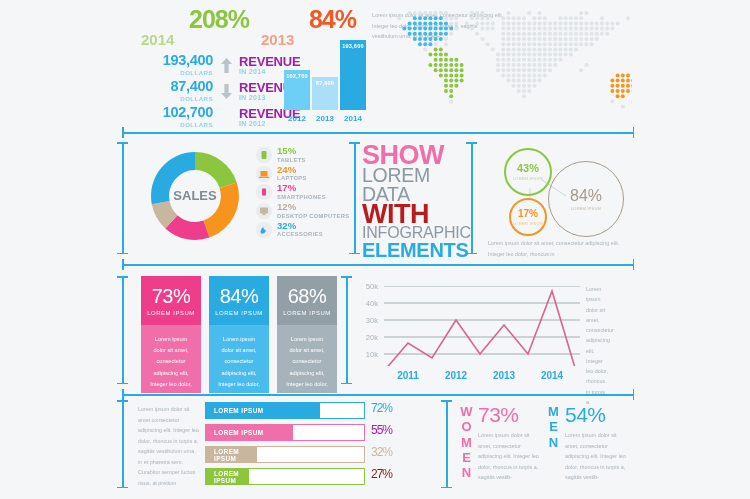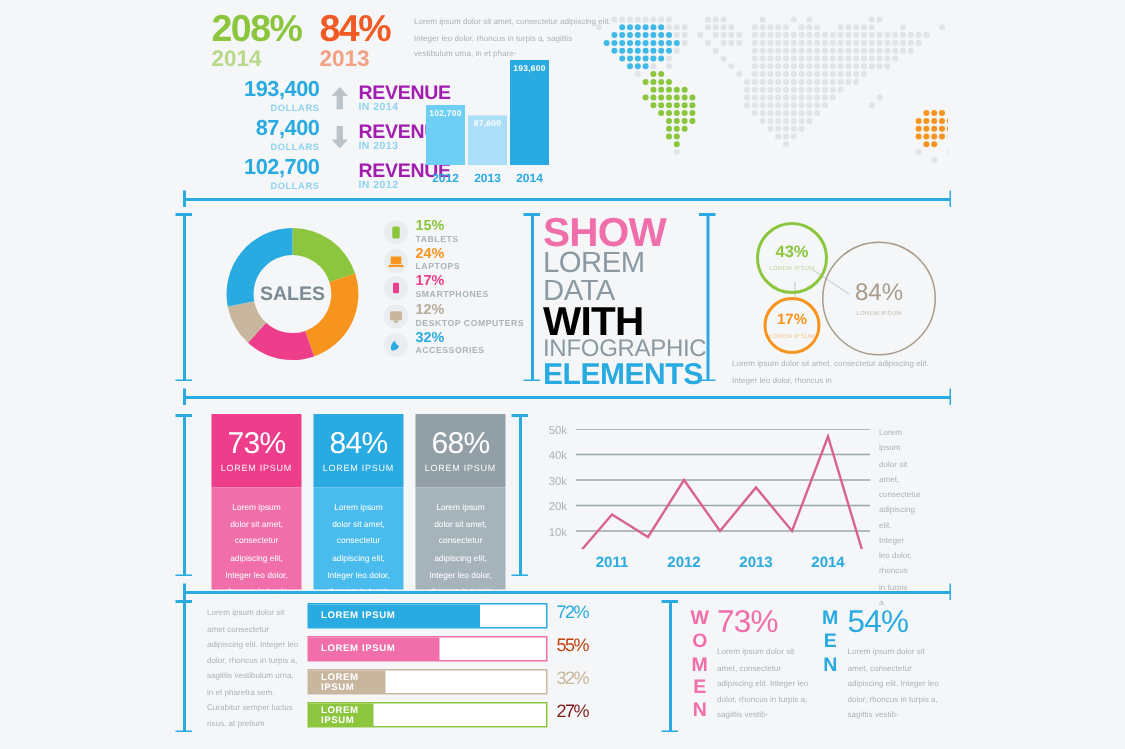--- a/index.html
+++ b/index.html
@@ -18,21 +18,21 @@
   .hdiv .bar{position:absolute;left:0;right:0;top:5px;height:1.5px;background:#29abe2;}
   .hdiv .cap{position:absolute;top:0;width:1.5px;height:11px;background:#29abe2;}
   .hdiv .cap.l{left:0;} .hdiv .cap.r{right:0;}
 
   .vdiv{position:absolute;width:11px;}
   .vdiv .bar{position:absolute;top:0;bottom:0;left:5px;width:1.5px;background:#29abe2;}
   .vdiv .cap{position:absolute;left:0;height:1.5px;width:11px;background:#29abe2;}
   .vdiv .cap.t{top:0;} .vdiv .cap.b{bottom:0;}
 
   
-  .pctbig{font-size:25px;font-weight:bold;letter-spacing:-1px;line-height:.95;}
+  .pctbig{font-size:25px;font-weight:bold;letter-spacing:-1px;line-height:.95;margin-left:48px;}
   .pctyr{font-size:15px;font-weight:bold;line-height:1;letter-spacing:0px;}
   .lorem-top{font-size:5.4px;line-height:1.95;color:#a9b4bb;width:132px;}
 
   .revrow{display:flex;align-items:center;height:26px;}
   .revnum{width:72px;text-align:right;color:#29abe2;}
   .revnum .n{font-size:14.5px;font-weight:bold;line-height:1;letter-spacing:-.3px;}
   .revnum .d{font-size:6.2px;font-weight:bold;color:#8fd3f0;letter-spacing:.4px;line-height:1.5;}
   .arrowcell{width:26px;display:flex;justify-content:center;align-items:center;}
   .revlbl .t{font-size:13px;font-weight:bold;color:#a21caf;line-height:1;letter-spacing:-.2px;}
   .revlbl .s{font-size:7px;font-weight:bold;color:#8fd3f0;letter-spacing:.3px;}
@@ -45,21 +45,21 @@
 
   
   .legrow{display:flex;align-items:center;height:18.6px;}
   .legico{width:16px;height:16px;border-radius:50%;position:relative;margin-right:5px;flex:none;}
   .legtxt .p{font-size:9.6px;font-weight:bold;line-height:1;}
   .legtxt .l{font-size:5.8px;font-weight:bold;color:#a9b4bb;letter-spacing:.35px;line-height:1.5;}
 
   
   .show-l1{font-size:27px;font-weight:bold;color:#f06ea9;line-height:.78;letter-spacing:-.5px;}
   .show-l2{font-size:19.5px;color:#8b99a3;line-height:.95;letter-spacing:-.3px;}
-  .show-l3{font-size:27px;font-weight:bold;color:#000000;line-height:.82;letter-spacing:-.5px;}
+  .show-l3{font-size:27px;font-weight:bold;color:#b91c1c;line-height:.82;letter-spacing:-.5px;}
   .show-l4{font-size:16px;color:#8b99a3;line-height:1;letter-spacing:-.2px;}
   .show-l5{font-size:20px;font-weight:bold;color:#29abe2;line-height:.95;letter-spacing:-.3px;}
 
   
   .ring{position:absolute;border-radius:50%;display:flex;flex-direction:column;
         align-items:center;justify-content:center;box-sizing:border-box;}
   .ring .rp{font-weight:bold;line-height:1;}
   .ring .rs{font-size:4px;letter-spacing:.2px;margin-top:2px;}
   .lorem-ring{position:absolute;font-size:5.4px;line-height:1.95;color:#a9b4bb;width:140px;}
 
@@ -747,21 +747,21 @@
         <span>LOREM IPSUM</span>
       </div>
     </div>
     <div class="hbpct" style="left:166px;top:0px;color:#29abe2;">72%</div>
 
     <div class="hb" style="left:0;top:22px;width:160px;border-color:#f06ea9;">
       <div class="fill" style="width:55%;background:#f06ea9;">
         <span>LOREM IPSUM</span>
       </div>
     </div>
-    <div class="hbpct" style="left:166px;top:22px;color:#c2410c;text-align:center;">55%</div>
+    <div class="hbpct" style="left:166px;top:22px;color:#a21caf;text-align:center;">55%</div>
 
     <div class="hb" style="left:0;top:44px;width:160px;border-color:#c8b79e;">
       <div class="fill" style="width:32%;background:#c8b79e;">
         <span>LOREM IPSUM</span>
       </div>
     </div>
     <div class="hbpct" style="left:166px;top:44px;color:#c8b79e;">32%</div>
 
     <div class="hb" style="left:0;top:66px;width:160px;border-color:#8cc63f;">
       <div class="fill" style="width:27%;background:#8cc63f;">

